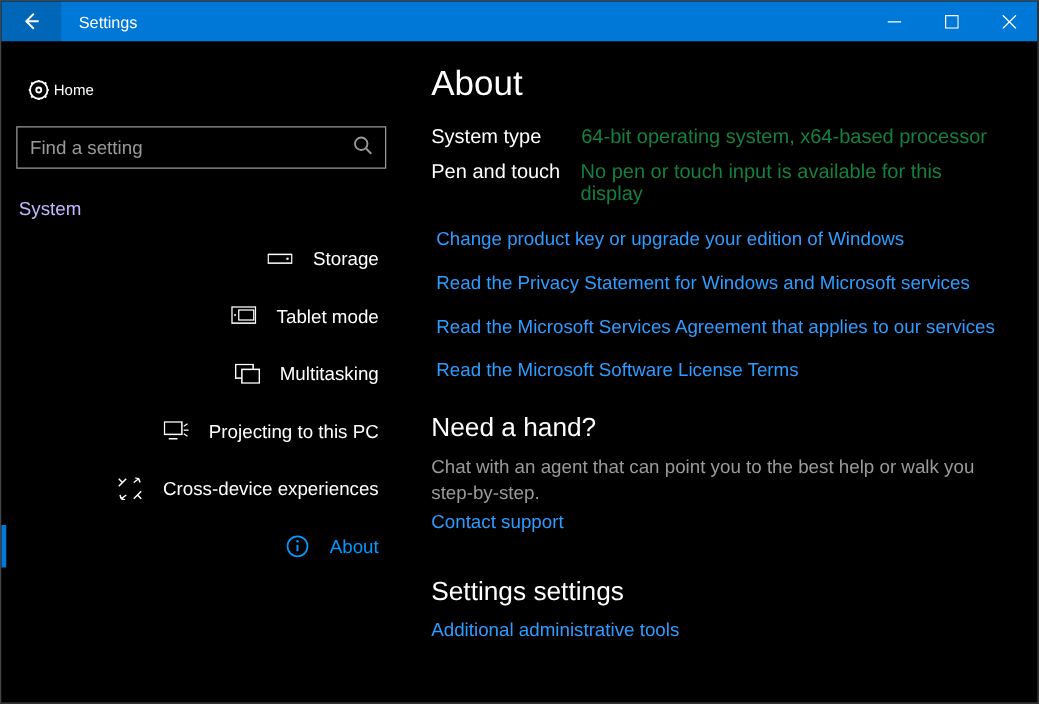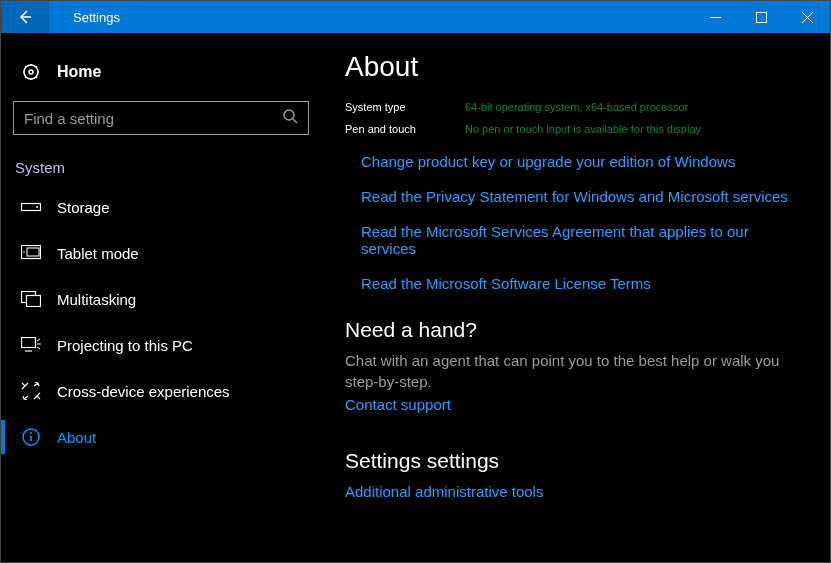--- a/index.html
+++ b/index.html
@@ -21,21 +21,21 @@
     }
     .back-btn {
       width: 48px;
       height: 32px;
       display: flex;
       align-items: center;
       justify-content: center;
       background: rgba(0,0,0,0.15);
     }
     .title-text {
-      padding-left: 24px;
+      padding-left: 14px;
       font-size: 13px;
       flex: 1;
     }
     .window-controls {
       display: flex;
     }
     .win-btn {
       width: 46px;
       height: 32px;
       display: flex;
@@ -56,23 +56,22 @@
       display: flex;
       align-items: center;
       padding: 10px 6px 14px 6px;
     }
     .home-row .icon {
       width: 24px;
       display: flex;
       justify-content: center;
     }
     .home-label {
-      font-size: 16px;
-      margin-left: 14px;
-      font-weight: 700;
+      font-size: 12px;
+      font-weight: 400;
     }
     .search-box {
       margin: 6px 0 20px 0;
       border: 1px solid #999;
       height: 34px;
       display: flex;
       align-items: center;
       padding: 12px 10px;
     }
     .search-input {
@@ -89,20 +88,21 @@
       font-size: 15px;
       padding: 4px 6px 8px 2px;
     }
     .nav-item {
       display: flex;
       align-items: center;
       height: 46px;
       padding: 0 6px;
       position: relative;
       font-size: 15px;
+      justify-content: flex-end;
     }
     .nav-item .icon {
       width: 24px;
       display: flex;
       justify-content: center;
     }
     .nav-item .label {
       margin-left: 14px;
     }
     .nav-item.active {
@@ -122,35 +122,35 @@
       padding: 18px 24px 0 24px;
       overflow: hidden;
     }
     .page-title {
       font-size: 28px;
       font-weight: 400;
       margin-bottom: 18px;
     }
     .info-row {
       display: flex;
-      font-size: 11px;
+      font-size: 16px;
       margin-bottom: 10px;
     }
     .info-label {
       width: 120px;
       color: #fff;
     }
     .info-value {
       color: #15803d;
     }
     .link {
       color: #2e9cff;
       font-size: 15px;
       display: block;
-      margin: 18px 16px;
+      margin: 18px 4px;
       cursor: pointer;
     }
     .section-title {
       font-size: 21px;
       font-weight: 400;
       margin-top: 26px;
       margin-bottom: 8px;
     }
     .help-text {
       color: #9a9a9a;

